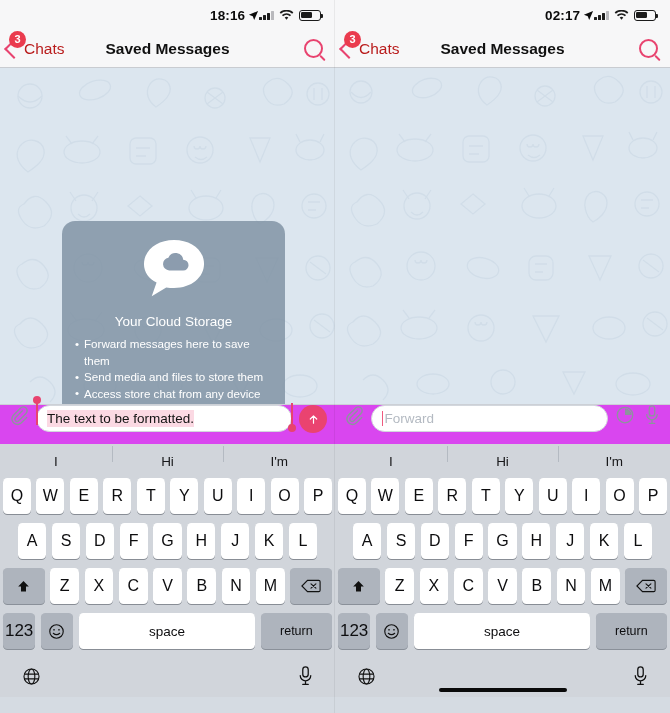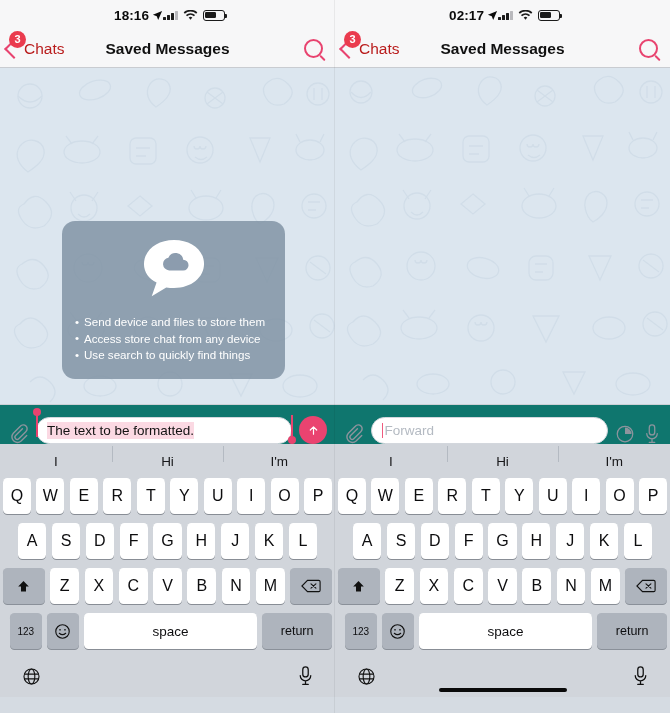--- a/index.html
+++ b/index.html
@@ -9,21 +9,21 @@
     font-family:"Liberation Sans", sans-serif;
     overflow:hidden;
   }
   .screens{display:flex;width:670px;height:713px;}
   .phone{width:335px;height:713px;position:relative;overflow:hidden;background:#d5dbe2;}
   .phone.right{box-shadow:-1px 0 0 rgba(0,0,0,.06);}
 
   
   .statusbar{
     height:30px;background:#f7f7f8;display:flex;align-items:center;
-    justify-content:center;padding:0 14px 0 18px;box-sizing:border-box;
+    justify-content:flex-end;padding:0 14px 0 18px;box-sizing:border-box;
   }
   .sb-time{font-size:13.5px;font-weight:700;color:#0b0b0b;letter-spacing:.1px;display:flex;align-items:center;gap:3px;}
   .sb-loc{display:inline-block;}
   .sb-right{display:flex;align-items:center;gap:5px;}
   .bars{display:flex;align-items:flex-end;gap:1.5px;height:10px;}
   .bars i{display:block;width:2.6px;background:#1b1b1b;border-radius:.5px;}
   .bars i:nth-child(1){height:3.5px;}
   .bars i:nth-child(2){height:5.5px;}
   .bars i:nth-child(3){height:7.5px;}
   .bars i:nth-child(4){height:9.5px;background:#b9b9bd;}
@@ -68,21 +68,21 @@
     color:#fff;
   }
   .cloudicon{margin:4px auto 10px;width:68px;height:62px;}
   .cc-title{font-size:13.5px;font-weight:400;margin-bottom:7px;color:#fff;}
   .cc-list{list-style:none;margin:0;padding:0;}
   .cc-list li{font-size:11.6px;line-height:16.5px;text-align:left;padding-left:12px;position:relative;color:#fff;}
   .cc-list li:before{content:"•";position:absolute;left:3px;top:-.5px;}
 
   
   .inputbar{
-    height:40px;background:#0f766e;display:flex;align-items:flex-end;
+    height:40px;background:#d946ef;display:flex;align-items:flex-start;
     padding:0 8px;box-sizing:border-box;gap:7px;position:relative;
     border-top:.5px solid #ccd0d6;
   }
   .clip{width:21px;height:21px;flex:none;cursor:pointer;}
   .field{
     flex:1;height:27px;background:#fff;border:1px solid #d3d7dd;border-radius:14px;
     display:flex;align-items:center;padding:0 10px;box-sizing:border-box;position:relative;
   }
   .field .ph{color:#b4bac2;font-size:13.5px;}
   .field .cursor{width:1.4px;height:15px;background:#ef5a7f;margin-right:1px;}
@@ -113,21 +113,21 @@
   .krow.r2{padding:0 18px;}
   .key{
     background:#fff;border-radius:4.5px;height:36px;flex:1;
     display:flex;align-items:center;justify-content:center;
     font-size:16px;color:#0d0d0f;box-shadow:0 1px 0 #888d95;cursor:pointer;
   }
   .key.dark{background:#aeb4bd;box-shadow:0 1px 0 #8a9099;}
   .key.wide{flex:1.45;}
   .key.space{flex:5.2;font-size:13.5px;}
   .key.small{font-size:12.5px;}
-  .key.num{flex:.95;font-size:10px;margin-left:7px;}
+  .key.num{flex:.95;font-size:17px;}
   .key.emo{flex:.95;}
   .krow.r4{margin-bottom:6px;}
   .shift{width:15px;height:15px;}
   .bksp{width:20px;height:14px;}
   .emoji{width:17px;height:17px;}
   .kb-bottom{height:42px;display:flex;align-items:center;justify-content:space-between;padding:0 22px;box-sizing:border-box;position:relative;}
   .globe{width:19px;height:19px;cursor:pointer;}
   .micb{width:15px;height:20px;cursor:pointer;}
   .home-ind{
     position:absolute;left:50%;transform:translateX(-50%);bottom:5px;
@@ -233,22 +233,24 @@
           <path d="M230 306l11 22 11-22z"></path>
           <ellipse cx="300" cy="318" rx="17" ry="11"></ellipse>
         </g>
       </svg>
       <div class="chat-inner">
         <div class="cloudcard">
           <svg class="cloudicon" viewBox="0 0 70 64">
             <path d="M35 2C17 2 4 13 4 27c0 8 5 15 13 19l-5 14 15-9c2.5.4 5.3.6 8 .6 18 0 31-11 31-25S53 2 35 2z" fill="#ffffff"></path>
             <path d="M44.5 22.5a8 8 0 00-15.3-2.1A6.6 6.6 0 0030 33.5h14.5a5.5 5.5 0 000-11z" fill="#8c9cae"></path>
           </svg>
+          <div class="cc-title">Your Cloud Storage</div>
           <ul class="cc-list">
-            <li>Send device and files to store them</li>
+            <li>Forward messages here to save them</li>
+            <li>Send media and files to store them</li>
             <li>Access store chat from any device</li>
             <li>Use search to quickly find things</li>
           </ul>
         </div>
 
       </div>
     </div>
 
     <div class="inputbar">
       <svg class="clip" viewBox="0 0 24 24" fill="none" stroke="#8d949d" stroke-width="1.6" stroke-linecap="round">

